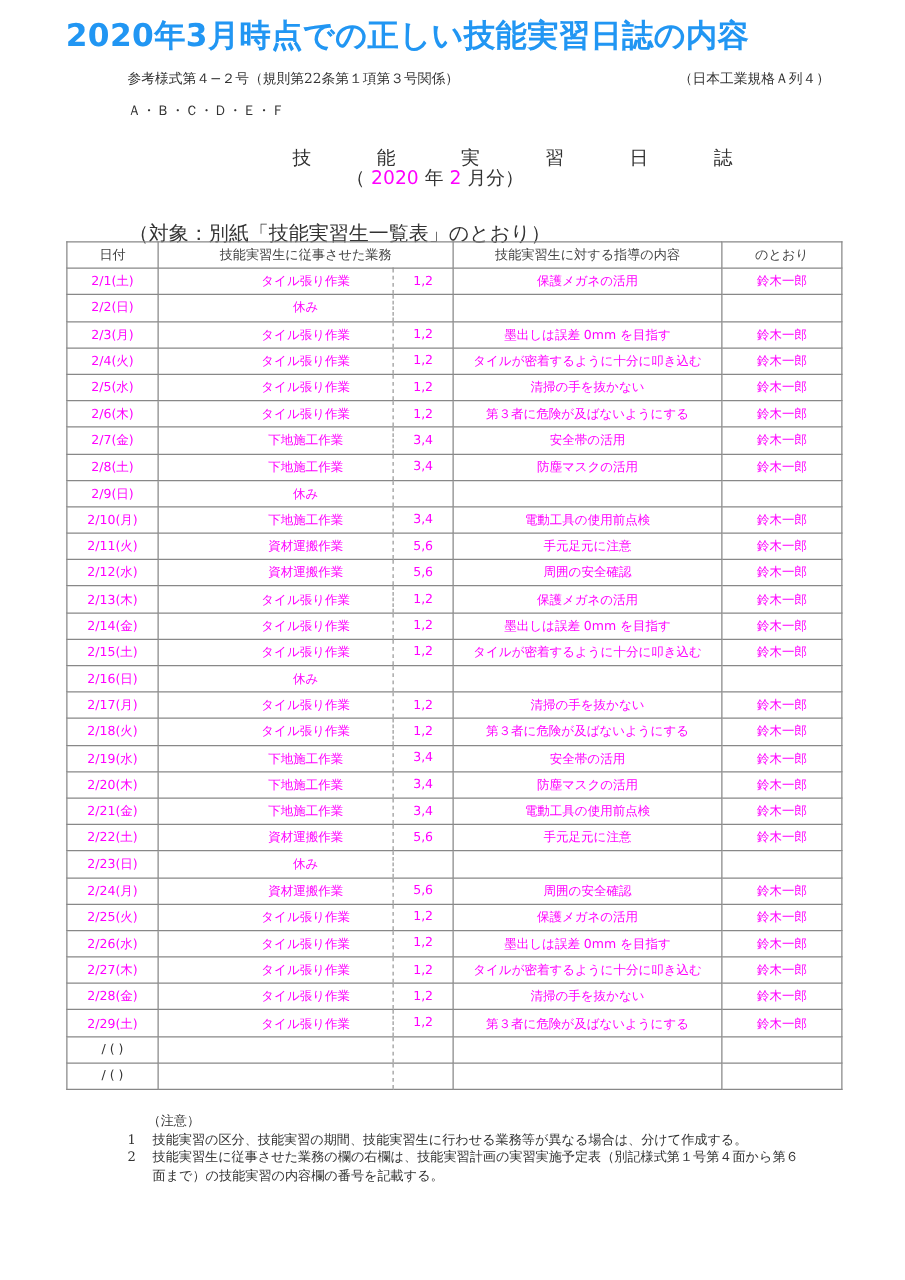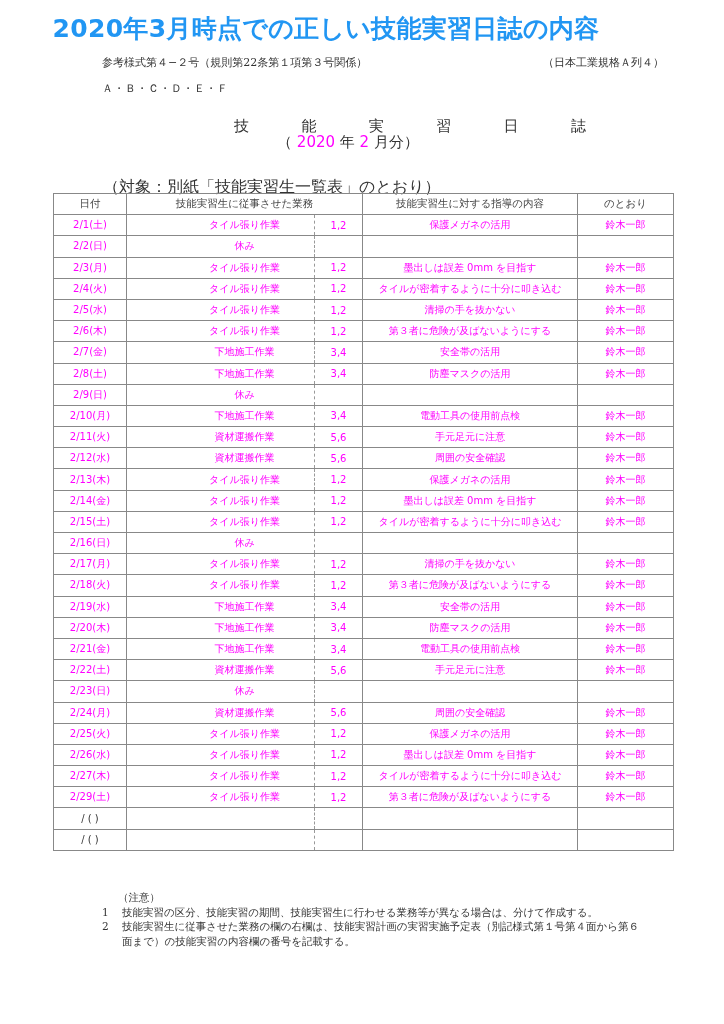--- a/index.html
+++ b/index.html
@@ -269,20 +269,27 @@
         <td class="instructor">鈴木一郎</td>
       </tr>
       <tr>
         <td class="date">2/27(木)</td>
         <td class="task">タイル張り作業</td>
         <td class="num">1,2</td>
         <td class="guidance">タイルが密着するように十分に叩き込む</td>
         <td class="instructor">鈴木一郎</td>
       </tr>
       <tr>
+        <td class="date">2/28(金)</td>
+        <td class="task">タイル張り作業</td>
+        <td class="num">1,2</td>
+        <td class="guidance">清掃の手を抜かない</td>
+        <td class="instructor">鈴木一郎</td>
+      </tr>
+      <tr>
         <td class="date">2/29(土)</td>
         <td class="task">タイル張り作業</td>
         <td class="num">1,2</td>
         <td class="guidance">第３者に危険が及ばないようにする</td>
         <td class="instructor">鈴木一郎</td>
       </tr>
       <tr>
         <td class="date blank">/ (  )</td>
         <td class="task"></td>
         <td class="num"></td>

